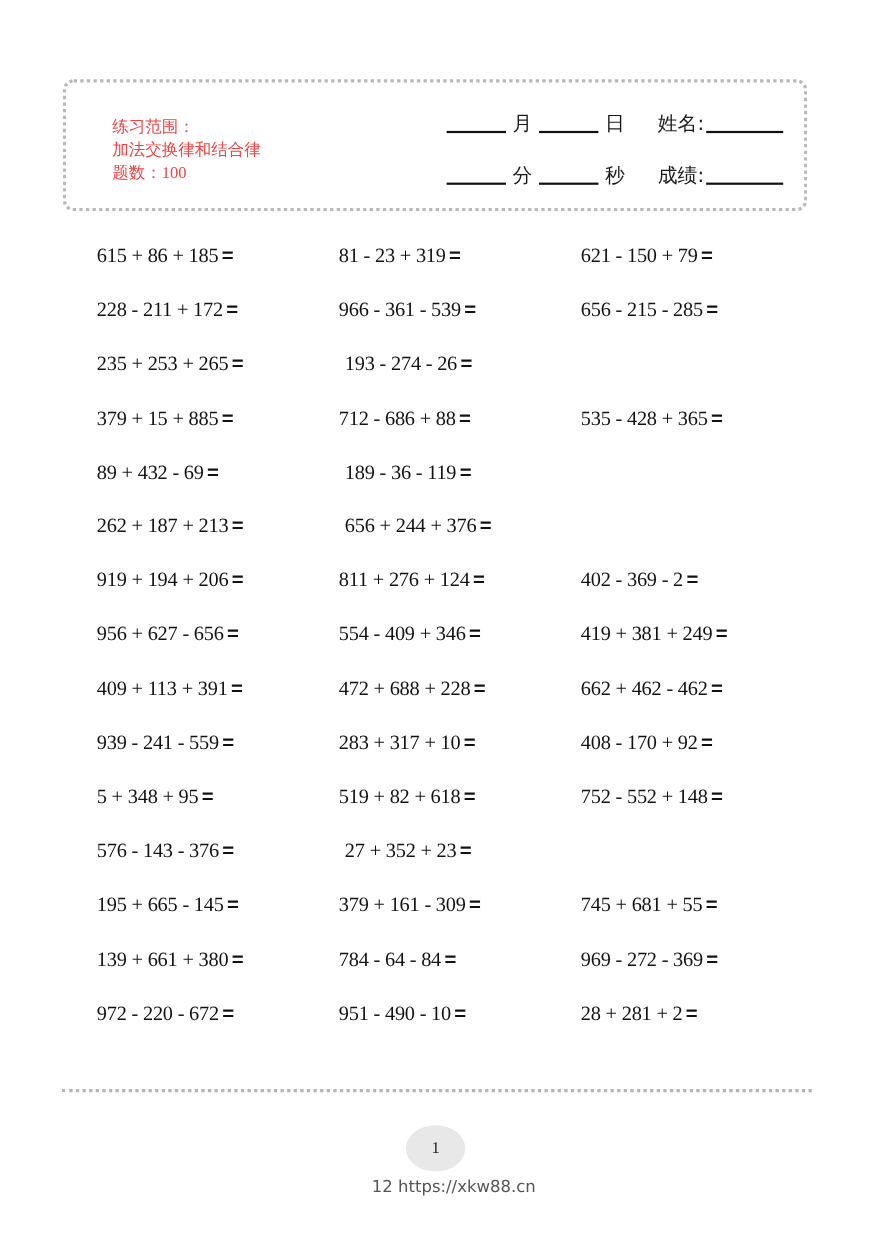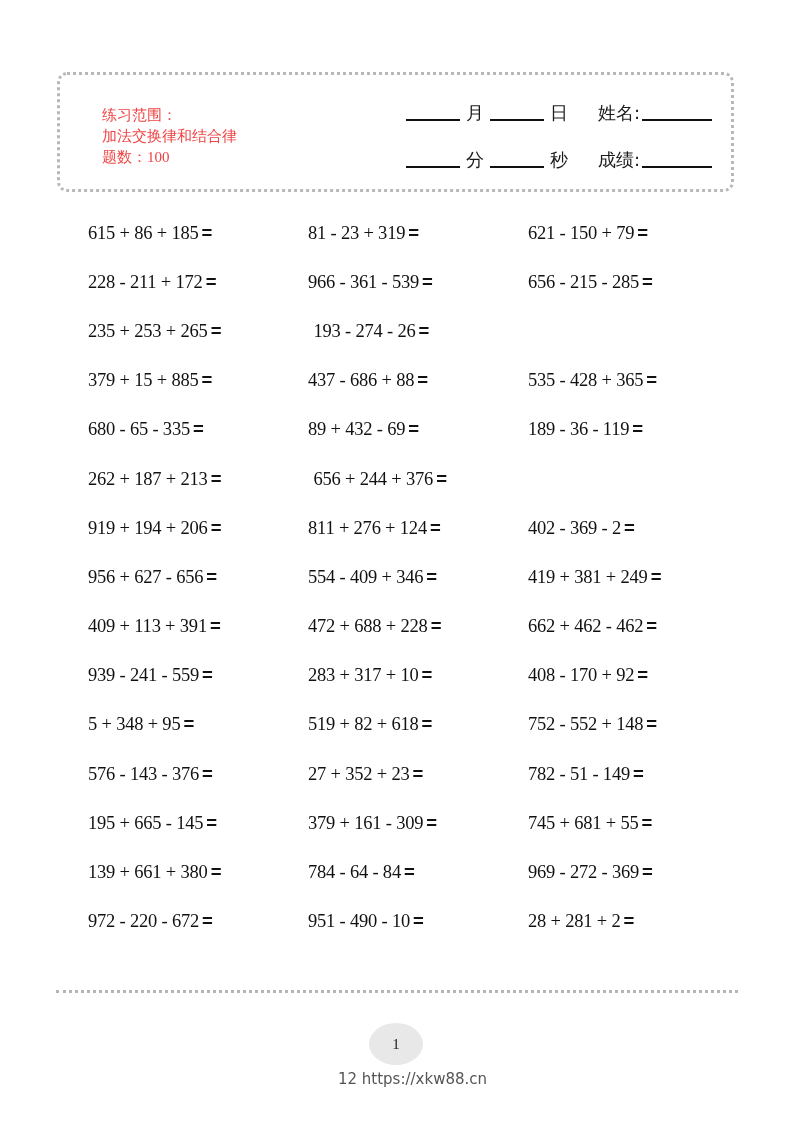--- a/index.html
+++ b/index.html
@@ -164,25 +164,24 @@
       <div class="cell"><span>228 - 211 + 172</span><span class="eq">=</span></div>
       <div class="cell"><span>966 - 361 - 539</span><span class="eq">=</span></div>
       <div class="cell"><span>656 - 215 - 285</span><span class="eq">=</span></div>
     </div>
     <div class="row">
       <div class="cell"><span>235 + 253 + 265</span><span class="eq">=</span></div>
       <div class="cell"><span>193 - 274 - 26</span><span class="eq">=</span></div>
     </div>
     <div class="row">
       <div class="cell"><span>379 + 15 + 885</span><span class="eq">=</span></div>
-      <div class="cell"><span>437 - 686 + 88</span><span class="eq">=</span></div>
+      <div class="cell"><span>712 - 686 + 88</span><span class="eq">=</span></div>
       <div class="cell"><span>535 - 428 + 365</span><span class="eq">=</span></div>
     </div>
     <div class="row">
-      <div class="cell"><span>680 - 65 - 335</span><span class="eq">=</span></div>
       <div class="cell"><span>89 + 432 - 69</span><span class="eq">=</span></div>
       <div class="cell"><span>189 - 36 - 119</span><span class="eq">=</span></div>
     </div>
     <div class="row">
       <div class="cell"><span>262 + 187 + 213</span><span class="eq">=</span></div>
       <div class="cell"><span>656 + 244 + 376</span><span class="eq">=</span></div>
     </div>
     <div class="row">
       <div class="cell"><span>919 + 194 + 206</span><span class="eq">=</span></div>
       <div class="cell"><span>811 + 276 + 124</span><span class="eq">=</span></div>
@@ -204,21 +203,20 @@
       <div class="cell"><span>408 - 170 + 92</span><span class="eq">=</span></div>
     </div>
     <div class="row">
       <div class="cell"><span>5 + 348 + 95</span><span class="eq">=</span></div>
       <div class="cell"><span>519 + 82 + 618</span><span class="eq">=</span></div>
       <div class="cell"><span>752 - 552 + 148</span><span class="eq">=</span></div>
     </div>
     <div class="row">
       <div class="cell"><span>576 - 143 - 376</span><span class="eq">=</span></div>
       <div class="cell"><span>27 + 352 + 23</span><span class="eq">=</span></div>
-      <div class="cell"><span>782 - 51 - 149</span><span class="eq">=</span></div>
     </div>
     <div class="row">
       <div class="cell"><span>195 + 665 - 145</span><span class="eq">=</span></div>
       <div class="cell"><span>379 + 161 - 309</span><span class="eq">=</span></div>
       <div class="cell"><span>745 + 681 + 55</span><span class="eq">=</span></div>
     </div>
     <div class="row">
       <div class="cell"><span>139 + 661 + 380</span><span class="eq">=</span></div>
       <div class="cell"><span>784 - 64 - 84</span><span class="eq">=</span></div>
       <div class="cell"><span>969 - 272 - 369</span><span class="eq">=</span></div>

